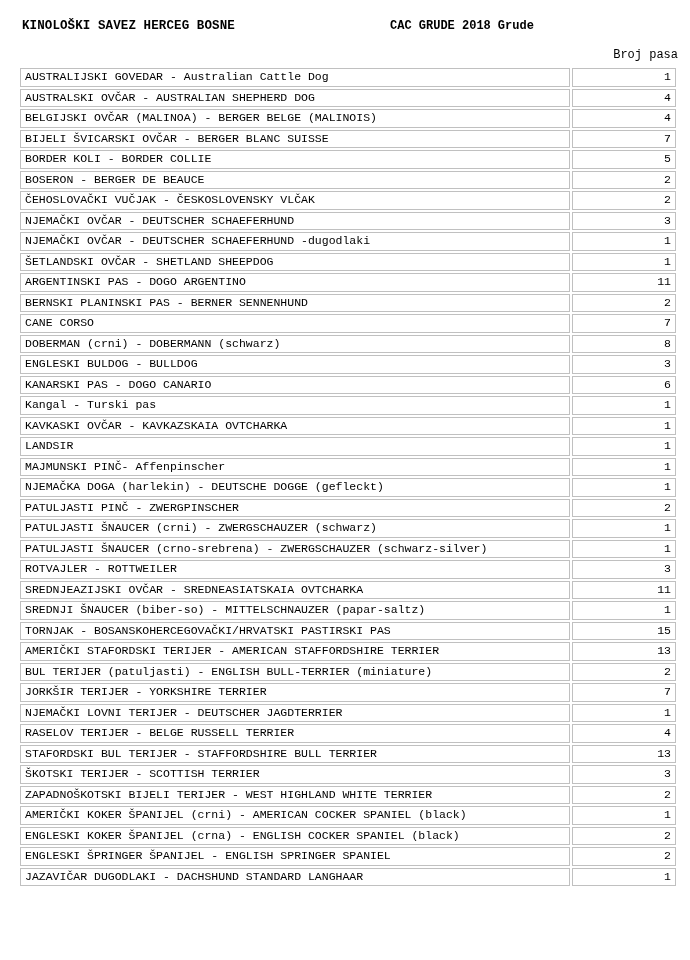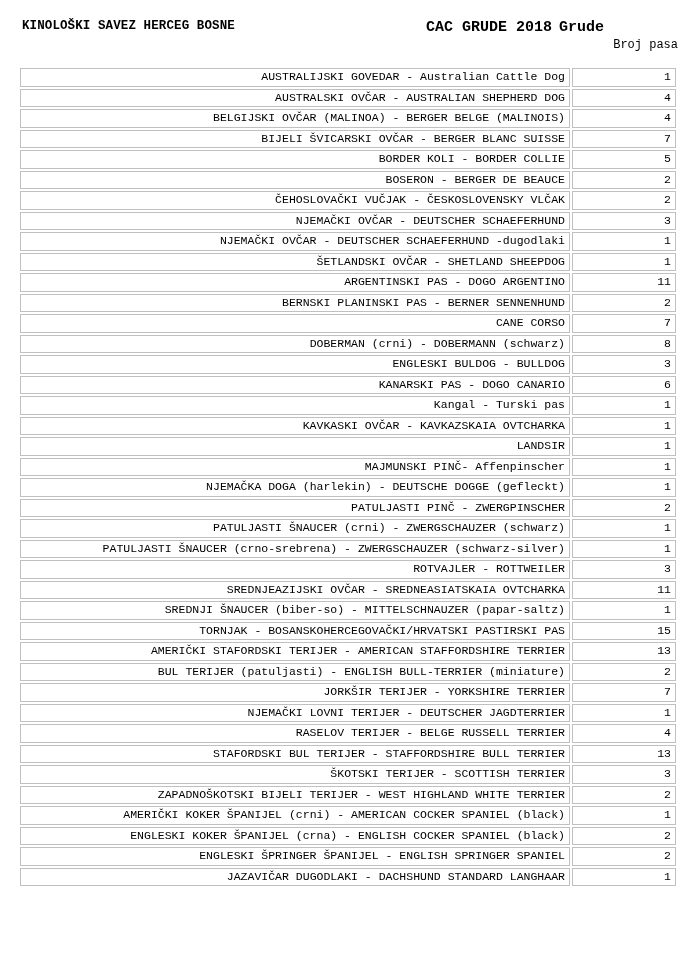--- a/index.html
+++ b/index.html
@@ -22,28 +22,27 @@
     font-weight: bold;
     font-size: 12.5px;
     letter-spacing: 0.1px;
     white-space: nowrap;
   }
   .event-title {
     position: absolute;
     left: 390px;
     top: 19px;
     font-weight: bold;
-    font-size: 15px;
-    white-space: nowrap;
-    margin-left: 36px;
+    font-size: 12px;
+    white-space: nowrap;
   }
   .event-location { margin-left: 7px; }
   .count-label {
     position: absolute;
-    top: 38px;
+    top: 48px;
     right: 12px;
     font-size: 12px;
     white-space: nowrap;
     margin-left: 40px;
   }
   table.breed-table {
     position: absolute;
     left: 18px;
     top: 66px;
     width: 660px;
@@ -56,21 +55,21 @@
     background: var(--bg-color);
     box-sizing: border-box;
     height: 18.5px;
     padding: 0 4px;
     font-size: 11.5px;
     line-height: 16px;
     white-space: nowrap;
     overflow: hidden;
     vertical-align: middle;
   }
-  td.breed-cell { width: 460px; text-align: right; }
+  td.breed-cell { width: 460px; text-align: left; }
   td.count-cell { width: 87px; text-align: right; }
 </style>
 </head>
 <body>
 
 <div class="page">
   <div class="org-title">KINOLOŠKI SAVEZ HERCEG BOSNE</div>
 
   <div class="event-title">
     <span>CAC GRUDE 2018</span><span class="event-location">Grude</span>

